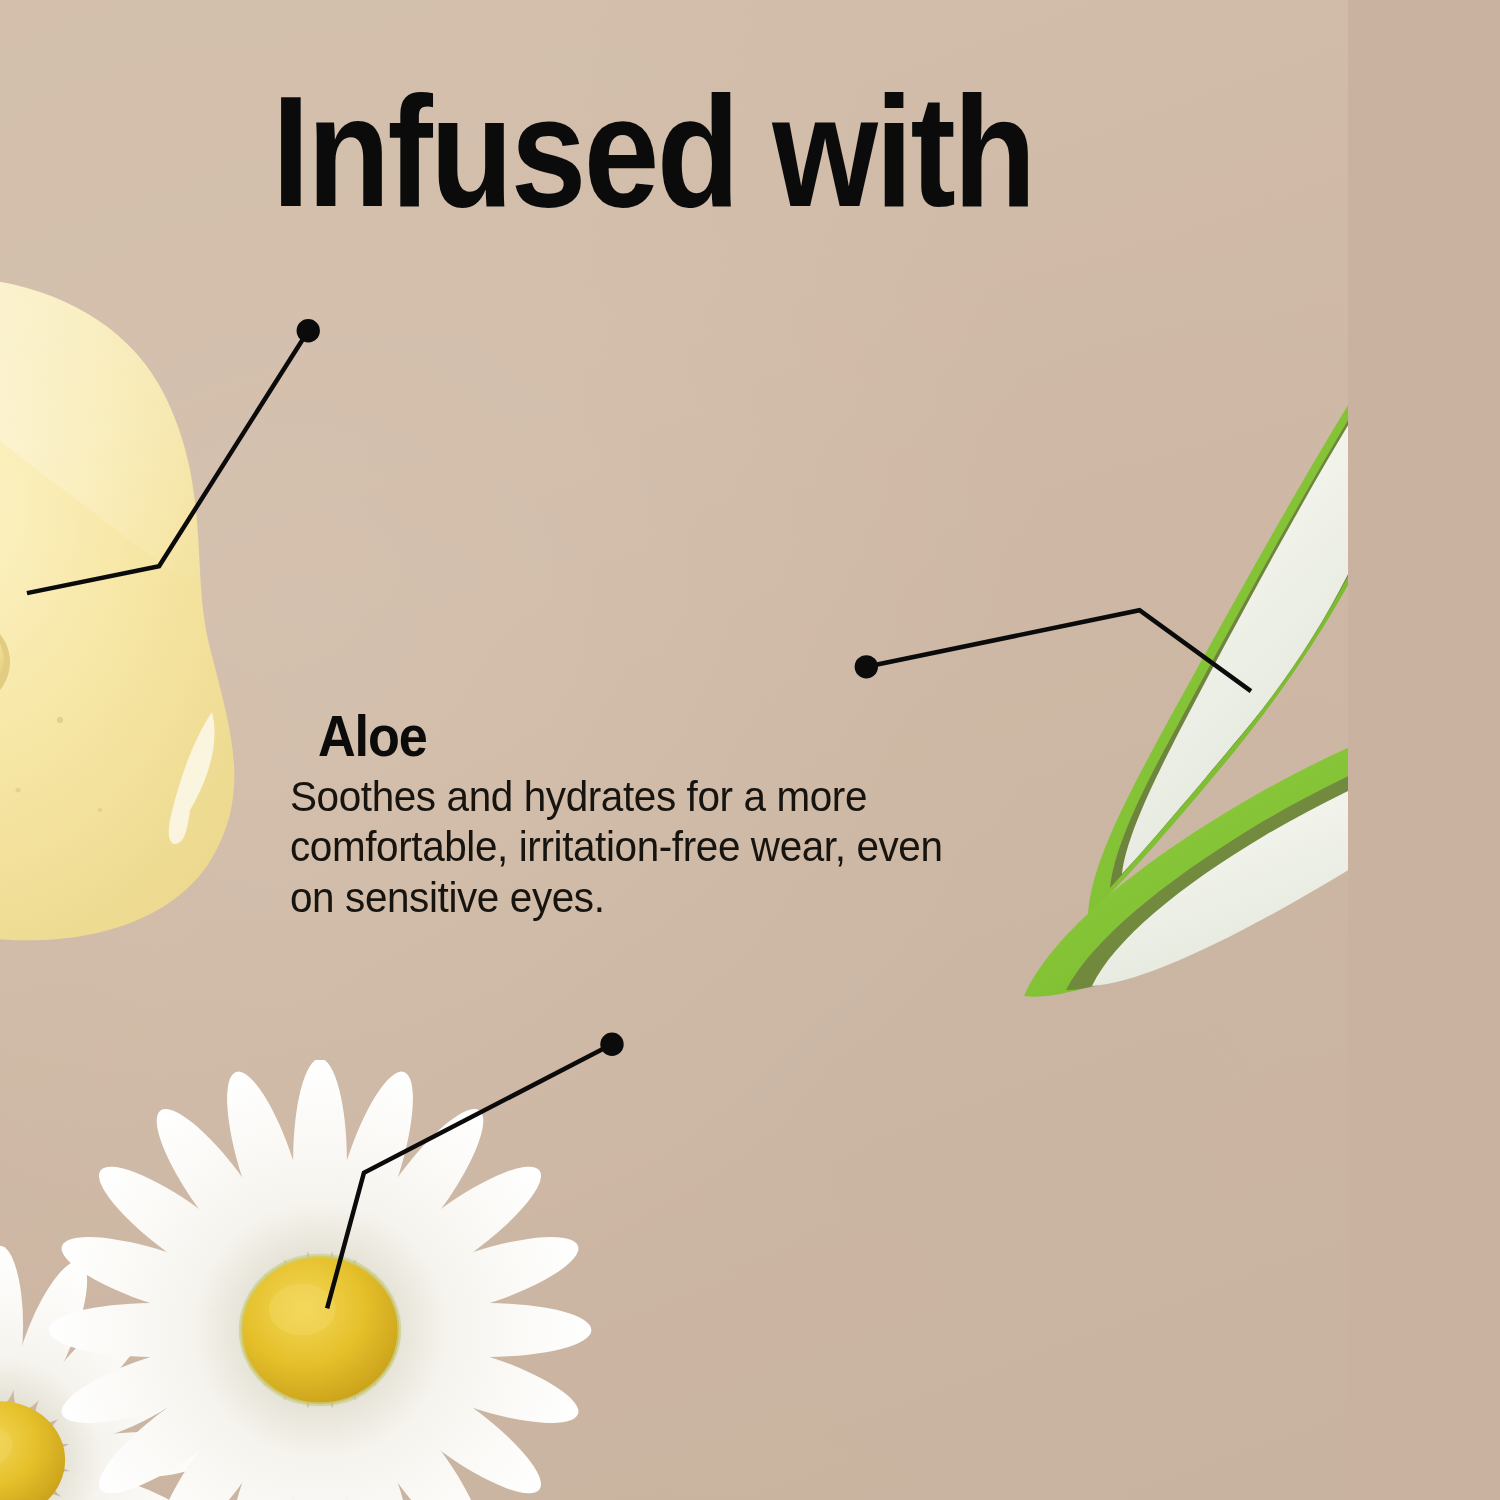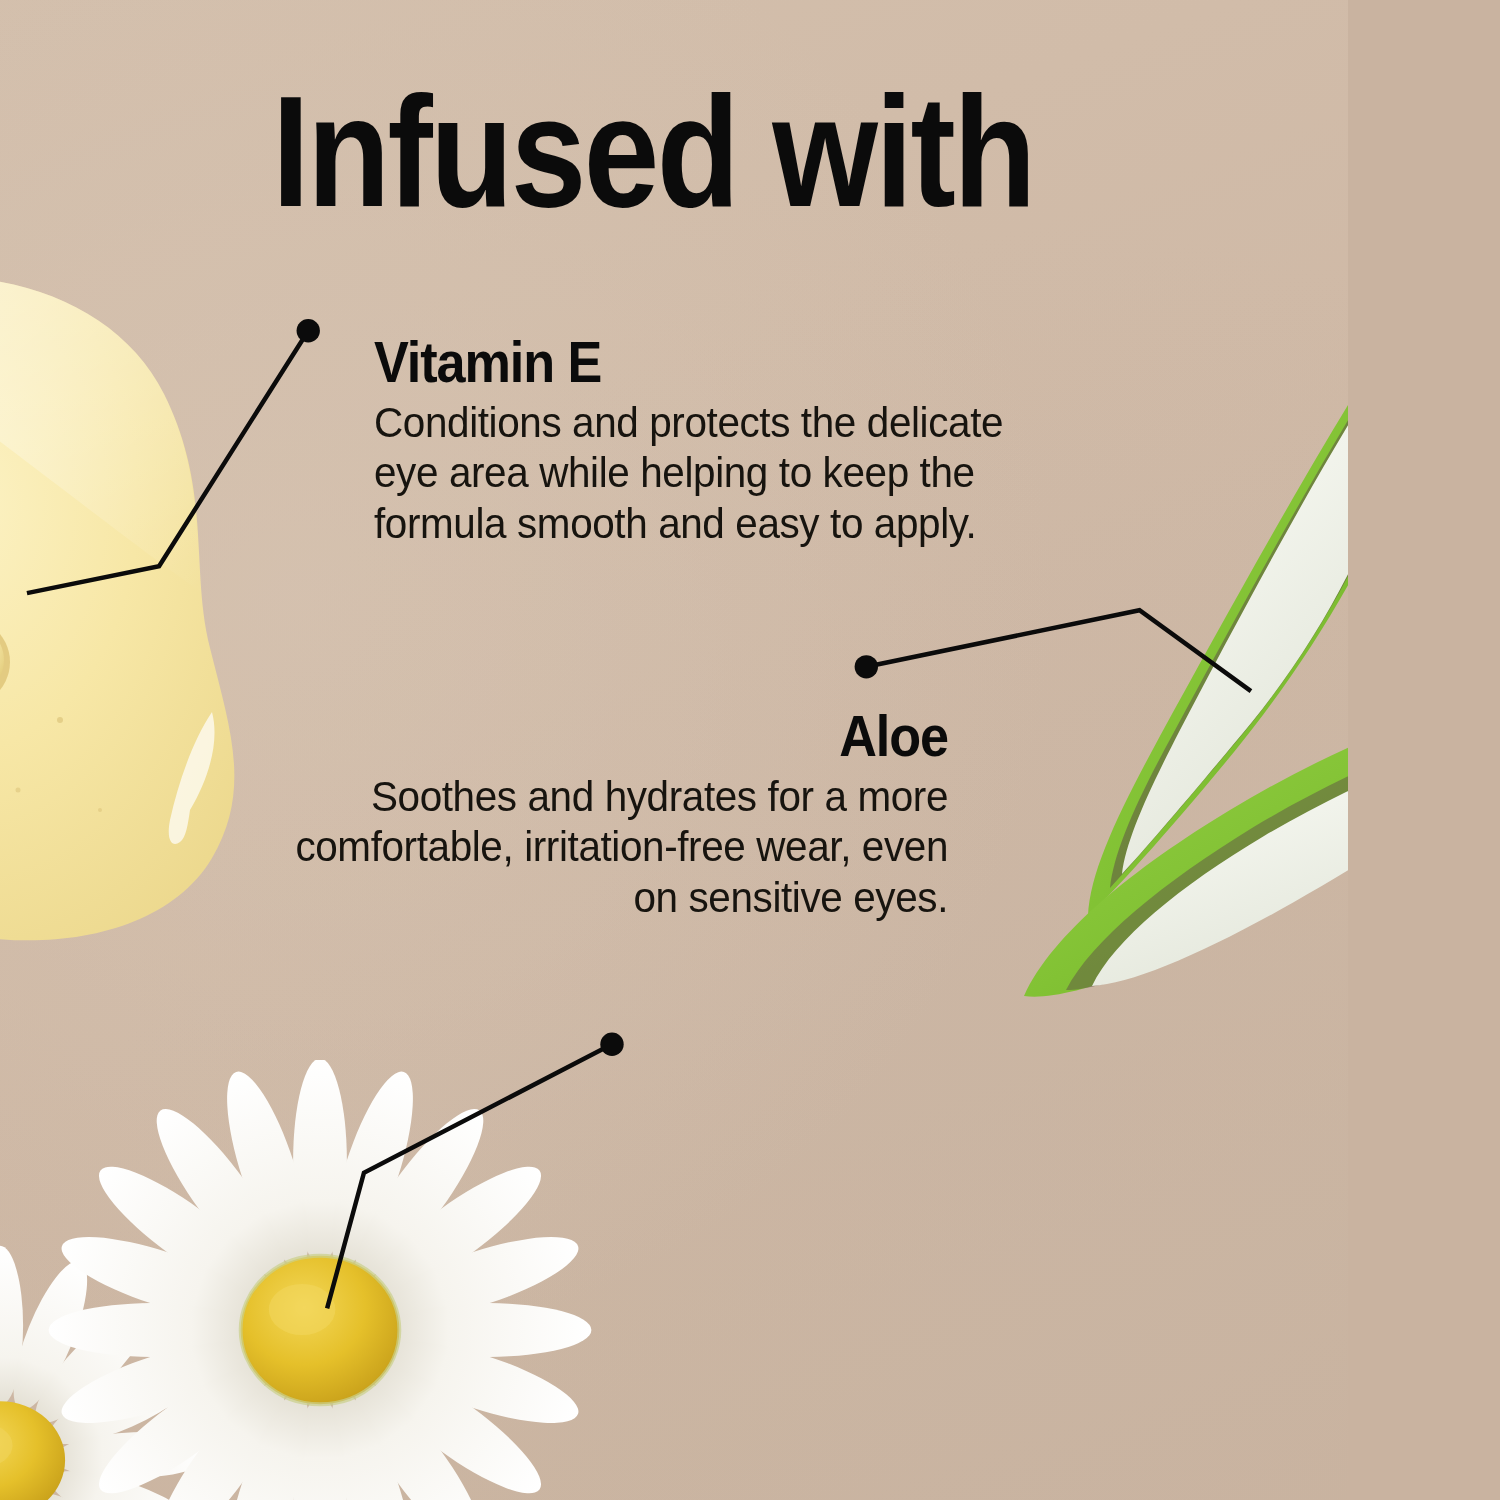--- a/index.html
+++ b/index.html
@@ -64,21 +64,21 @@
     color: #17140f;
     margin: 0;
   }
 
   #block-vitamin-e { left: 374px; top: 332px; width: 700px; }
   #block-vitamin-e .ing-title { transform-origin: left top; }
   #block-vitamin-e .ing-body  { transform-origin: left top; }
 
   #block-aloe {
     left: 248px; top: 706px; width: 700px;
-    text-align: right;
+    text-align: left;
   }
   #block-aloe .ing-title { transform-origin: right top; }
   #block-aloe .ing-body  { transform-origin: right top; }
 
   #block-chamomille { left: 708px; top: 1126px; width: 700px; }
   #block-chamomille .ing-title { transform-origin: left top; }
   #block-chamomille .ing-body  { transform-origin: left top; }
 
   
   #leader-lines {
@@ -271,24 +271,20 @@
     <g>
       <polyline points="964,742 1268,679 1392,769" fill="none" stroke="#0b0b0b" stroke-width="5" stroke-linejoin="miter" stroke-linecap="butt"></polyline>
       <circle cx="964" cy="742" r="13" fill="#0b0b0b"></circle>
     </g>
     <g>
       <polyline points="681,1162 405,1305 364,1456" fill="none" stroke="#0b0b0b" stroke-width="5" stroke-linejoin="miter" stroke-linecap="butt"></polyline>
       <circle cx="681" cy="1162" r="13" fill="#0b0b0b"></circle>
     </g>
   </svg>
 
-  <div class="block" id="block-vitamin-e">
-    <div class="ing-title">Vitamin E</div>
-    <div class="ing-body">Conditions and protects the delicate eye area while helping to keep the formula smooth and easy to apply.</div>
-  </div>
 
   <div class="block" id="block-aloe">
     <div class="ing-title">Aloe</div>
     <div class="ing-body">Soothes and hydrates for a more comfortable, irritation-free wear, even on sensitive eyes.</div>
   </div>
 
 
 </div>
 
 </body></html>

